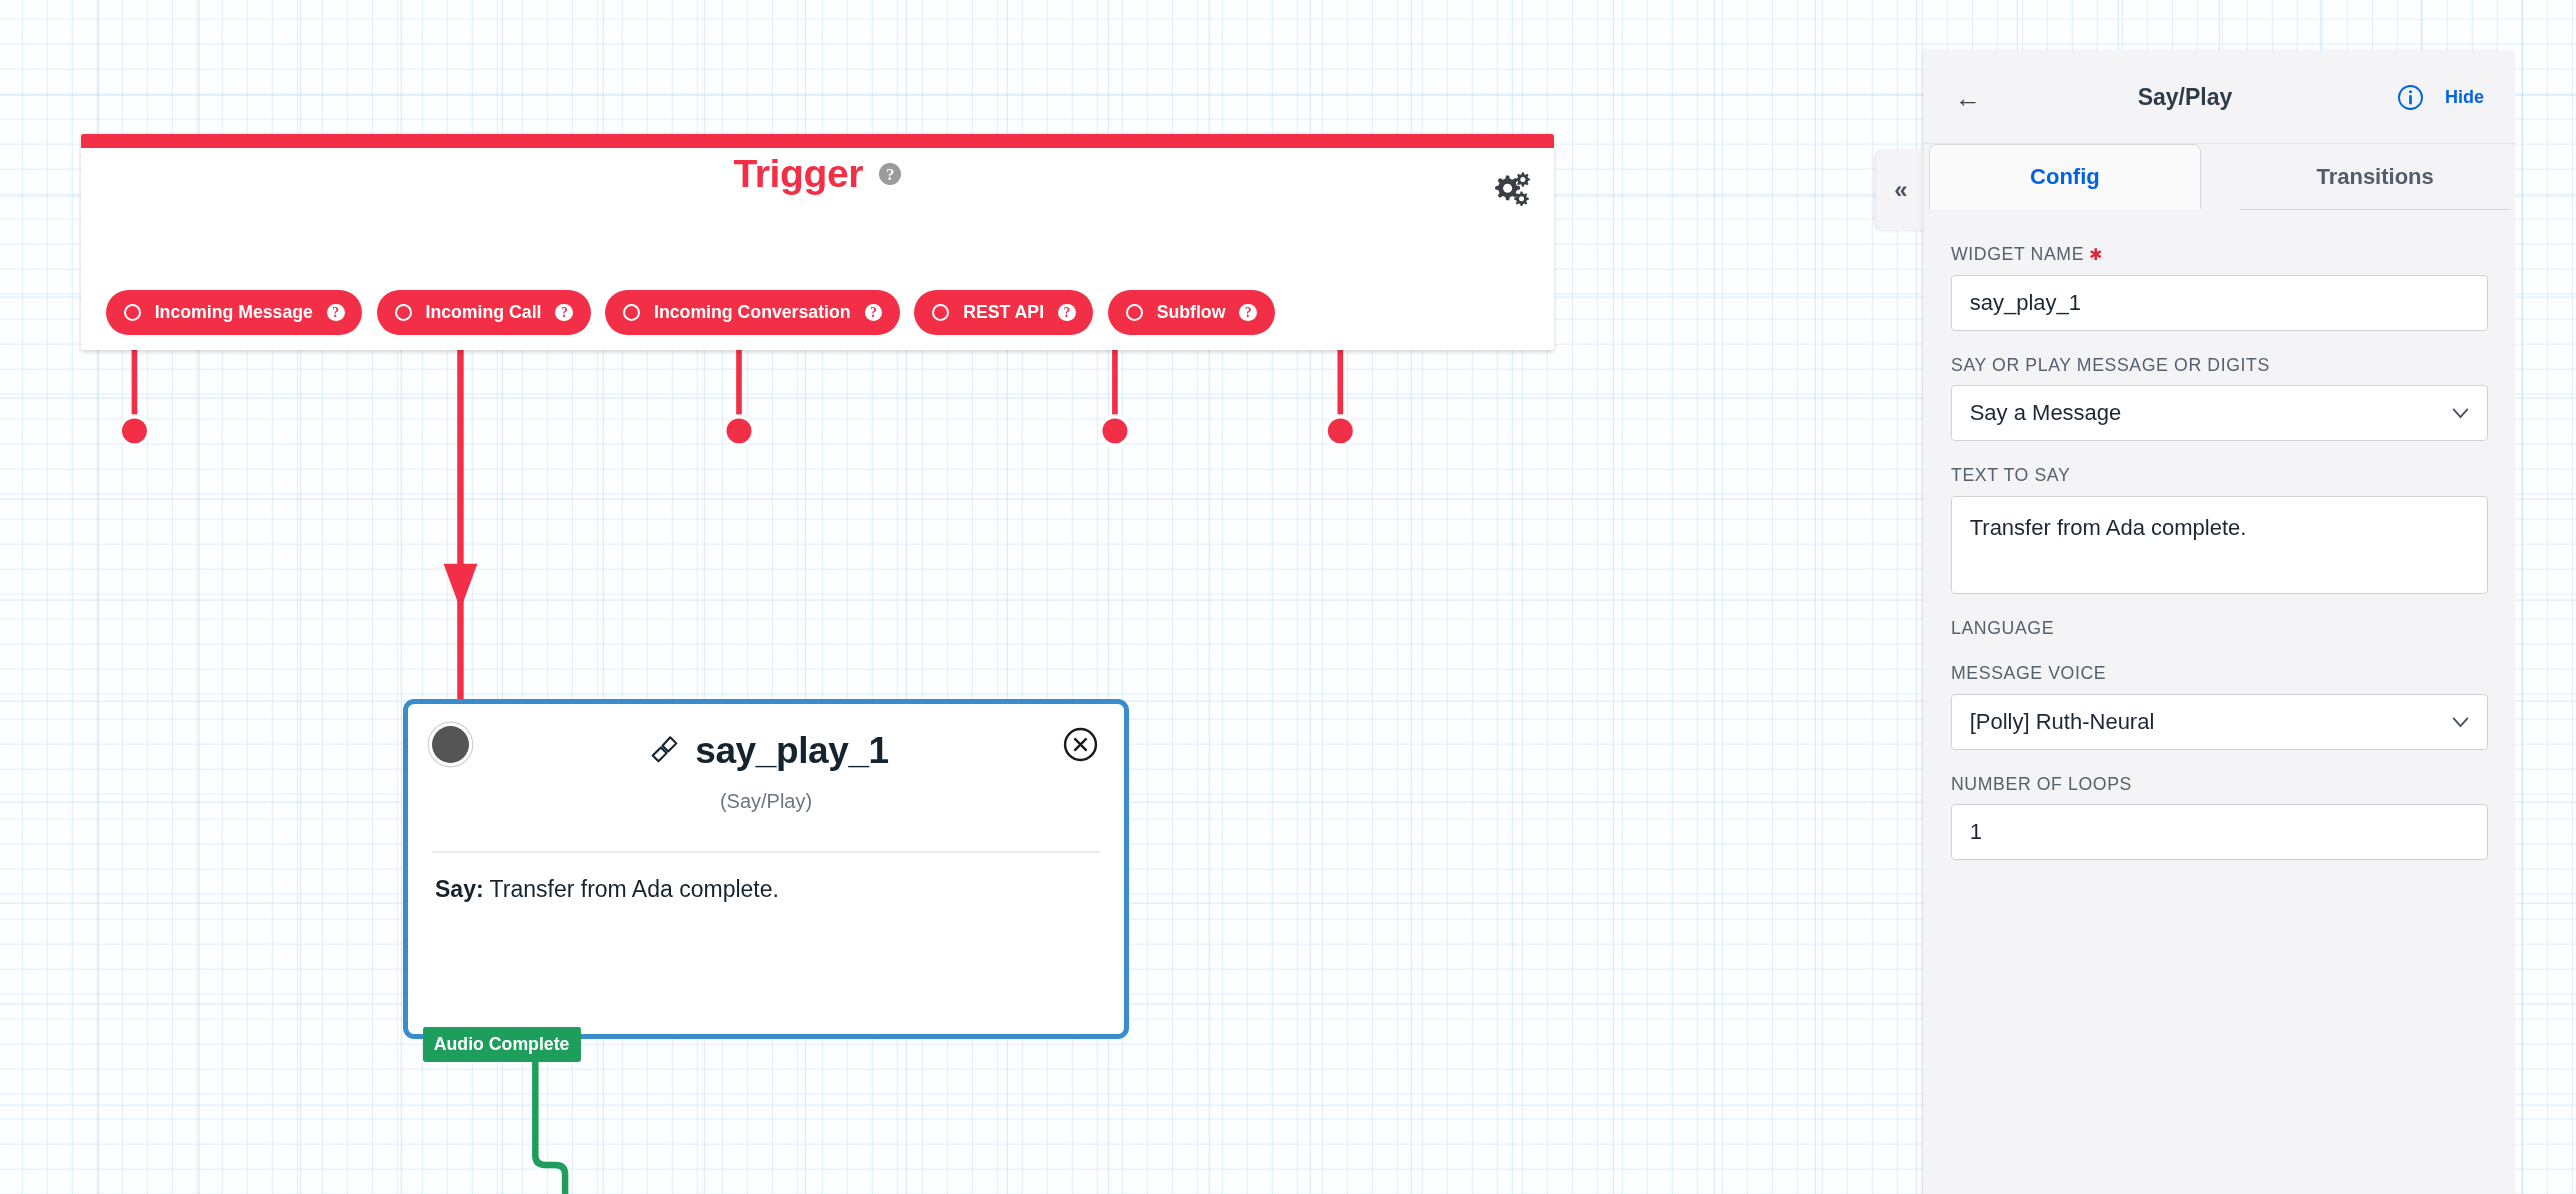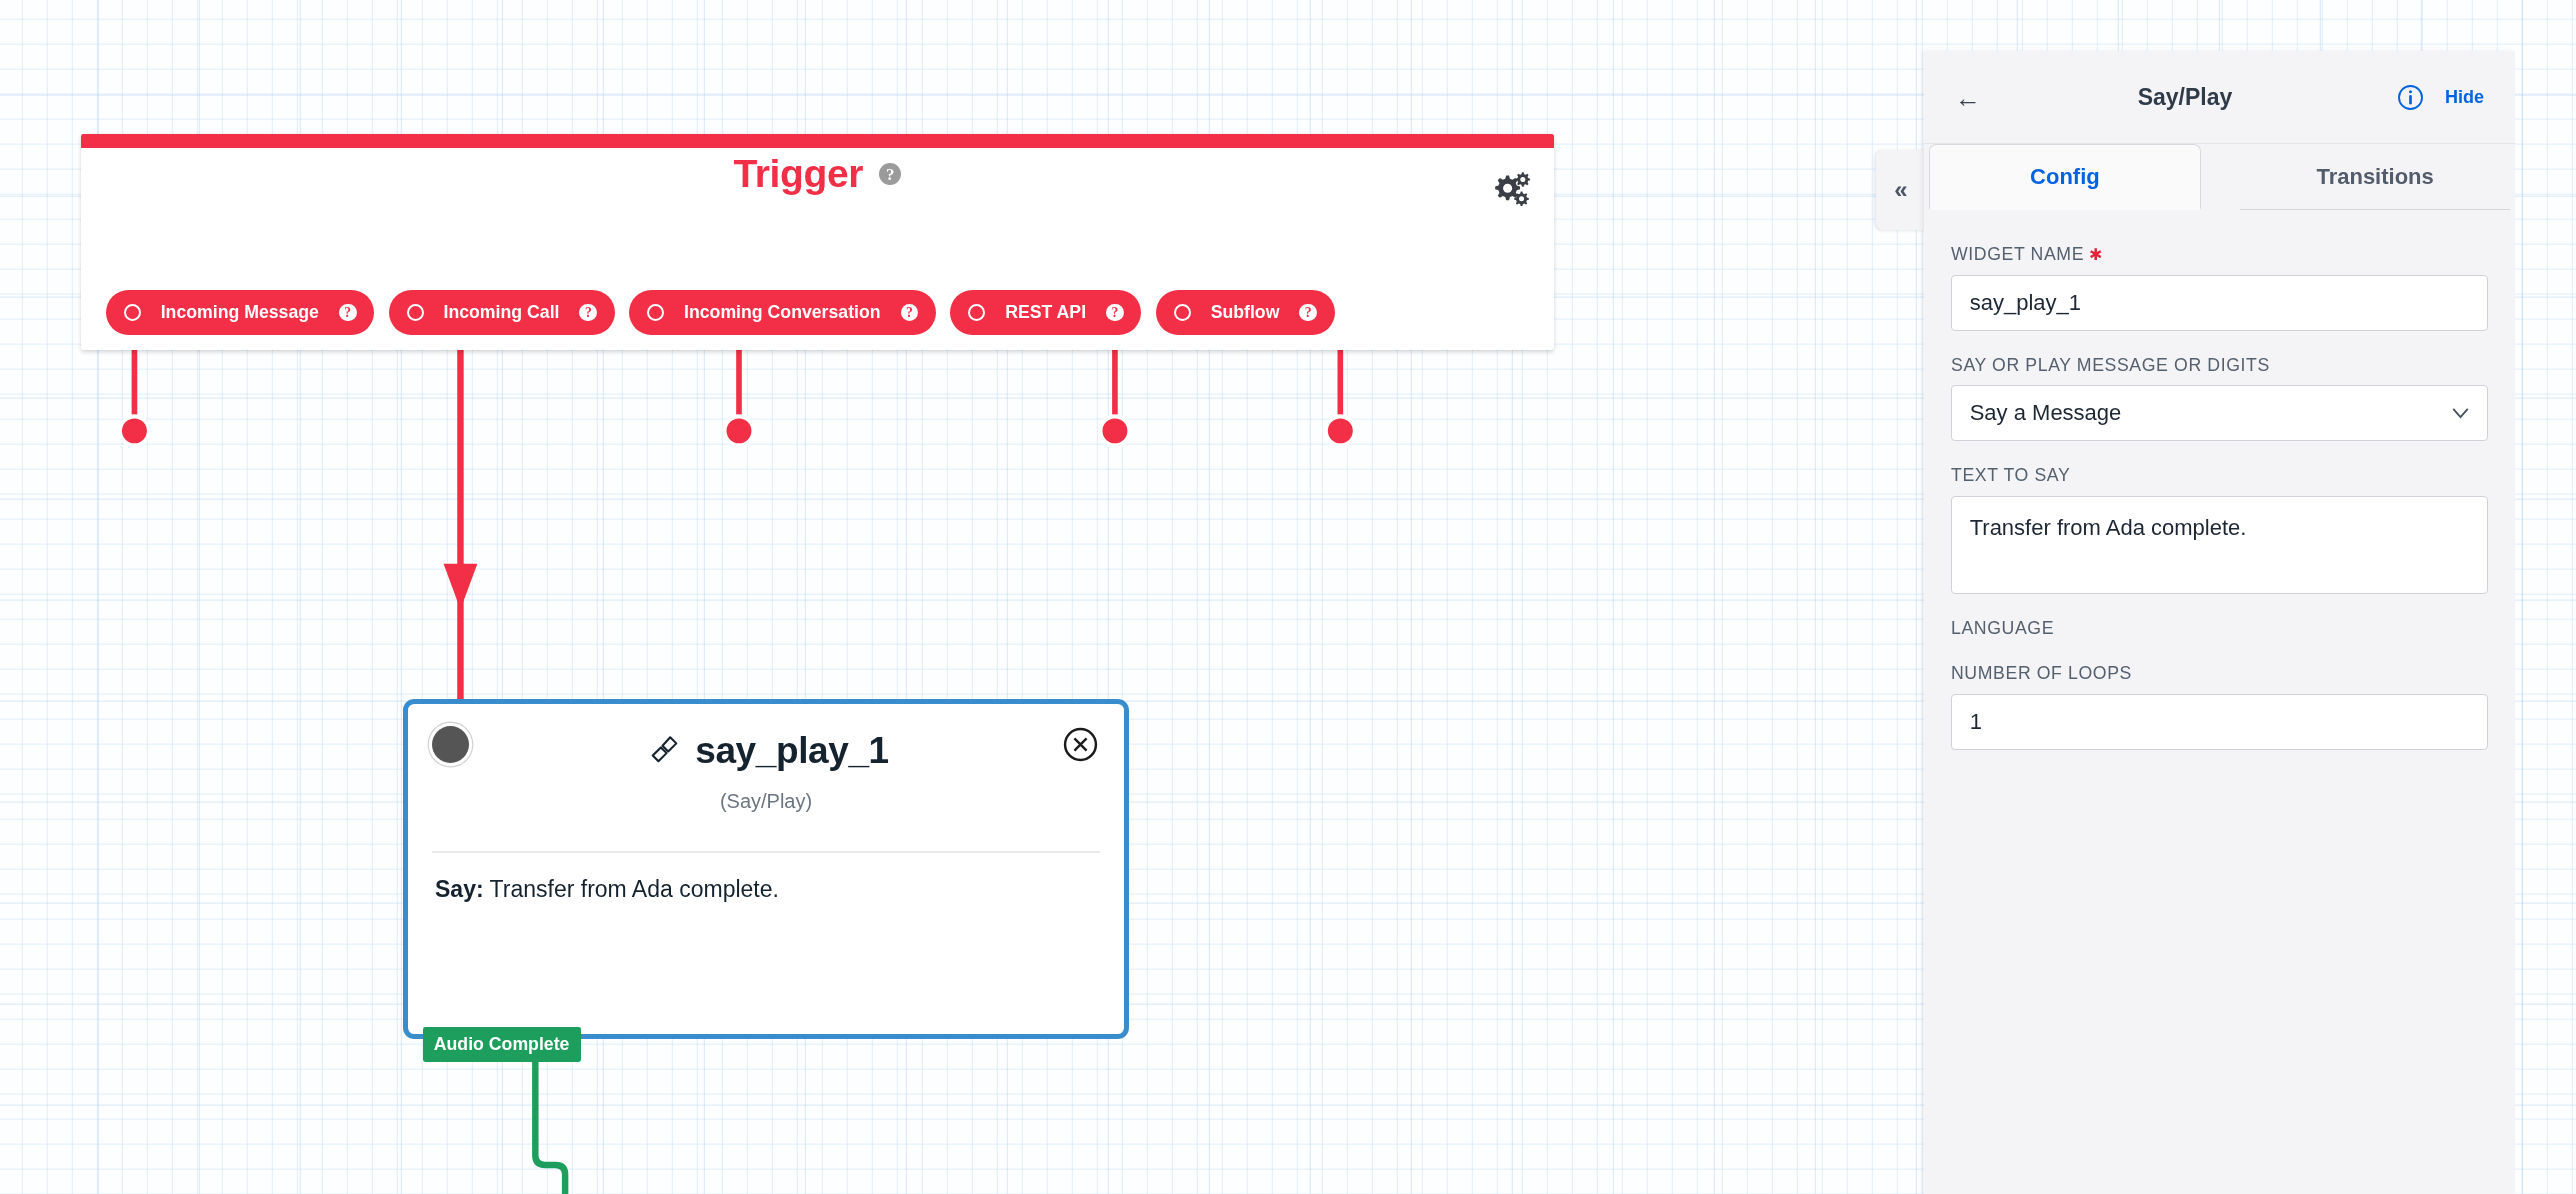--- a/index.html
+++ b/index.html
@@ -68,21 +68,21 @@
     cursor: pointer;
   }
 
   
   #pill-row {
     position: absolute;
     left: 25px; top: 156px;
     display: flex; gap: 14.5px; align-items: center;
   }
   .pill {
-    display: flex; align-items: center; gap: 20px;
+    display: flex; align-items: center; gap: 14px;
     height: 45px;
     padding: 0 17.7px;
     background: #f22f46;
     border-radius: 22.5px;
     color: #ffffff;
     font-size: 17.7px;
     font-weight: bold;
     white-space: nowrap;
     cursor: pointer;
   }
@@ -413,20 +413,29 @@
       <div class="field-label">TEXT TO SAY</div>
       <div class="control textarea">
         <span>Transfer from Ada complete.</span>
       </div>
     </div>
 
     <div class="field">
       <div class="field-label">LANGUAGE</div>
     </div>
 
+    <div class="field">
+      <div class="field-label">MESSAGE VOICE</div>
+      <div class="control">
+        <span>[Polly] Ruth-Neural</span>
+        <svg class="chev" viewBox="0 0 26 26">
+          <path d="M4 8 L13 18 L22 8" fill="none" stroke="#4a5360" stroke-width="2.4"></path>
+        </svg>
+      </div>
+    </div>
 
     <div class="field">
       <div class="field-label">NUMBER OF LOOPS</div>
       <div class="control">
         <span>1</span>
       </div>
     </div>
 
   </div>
 </div>

